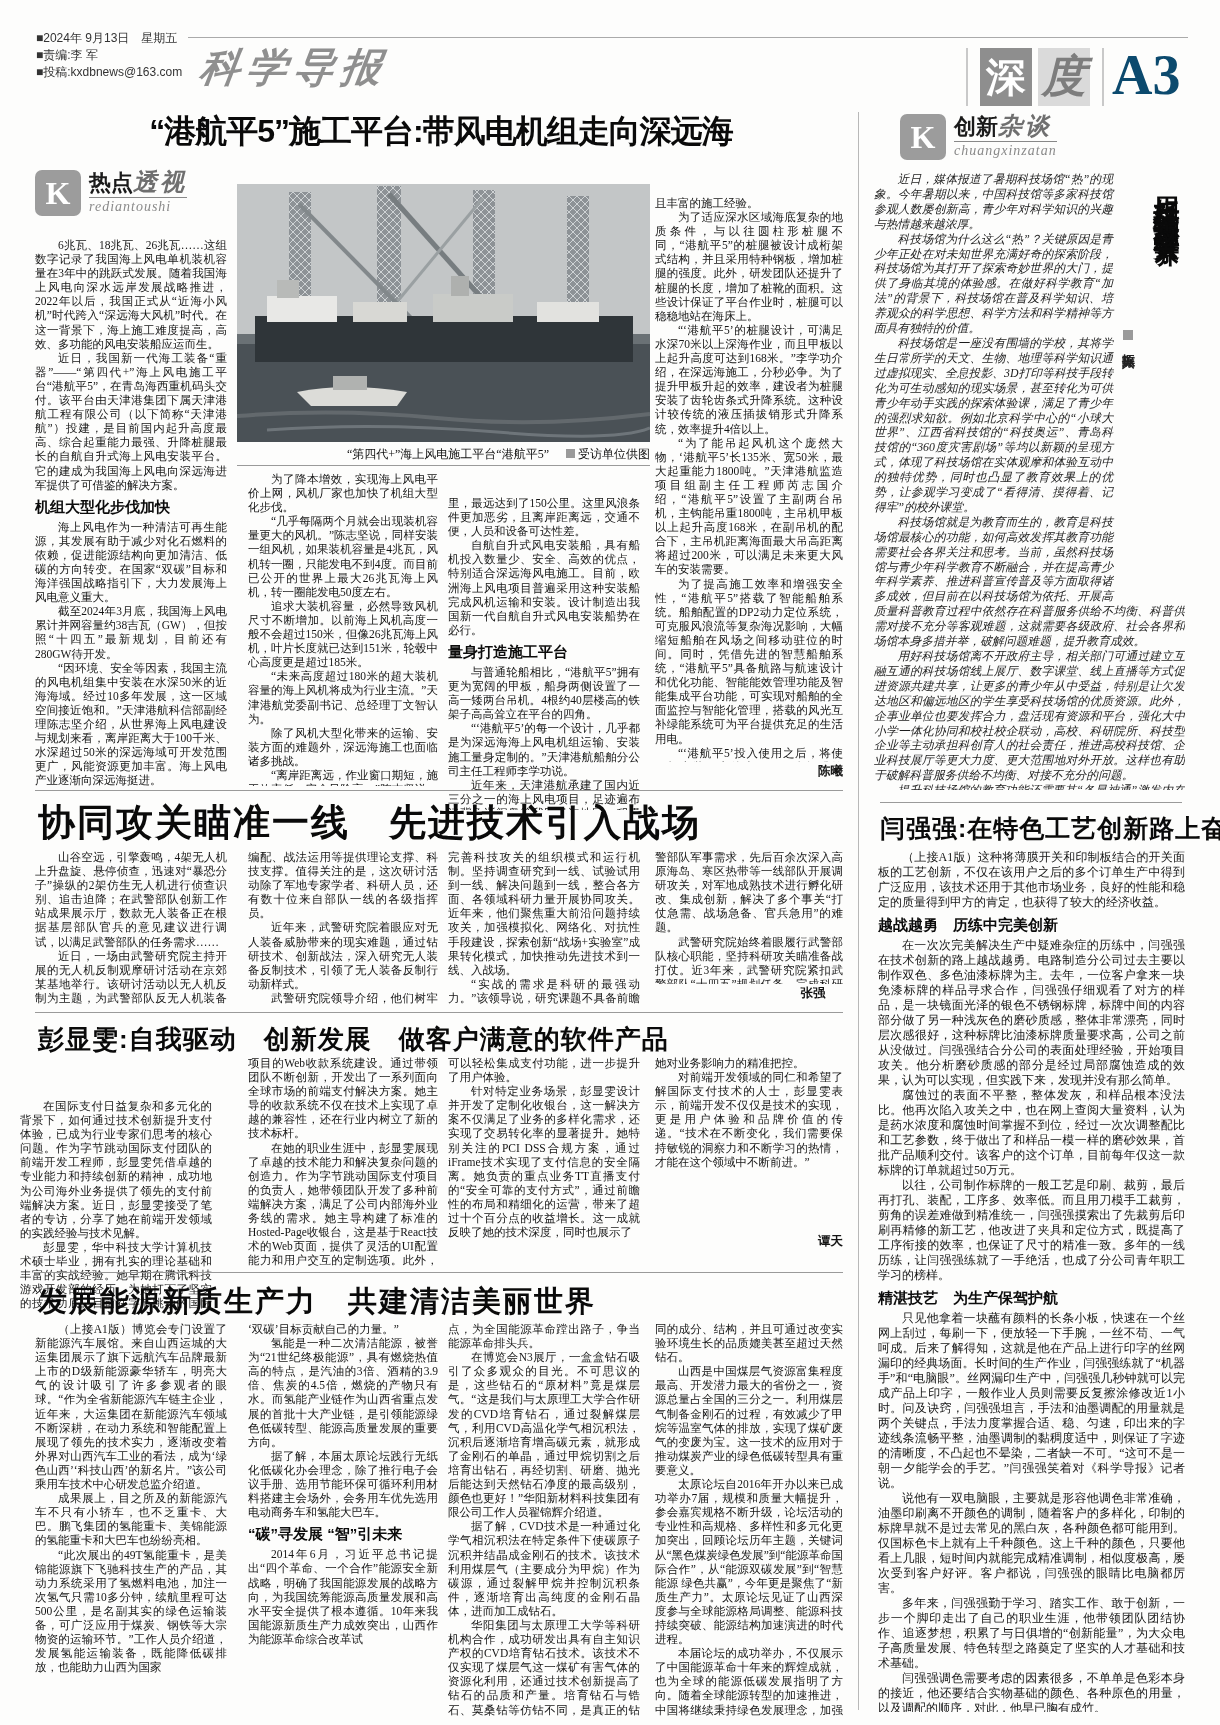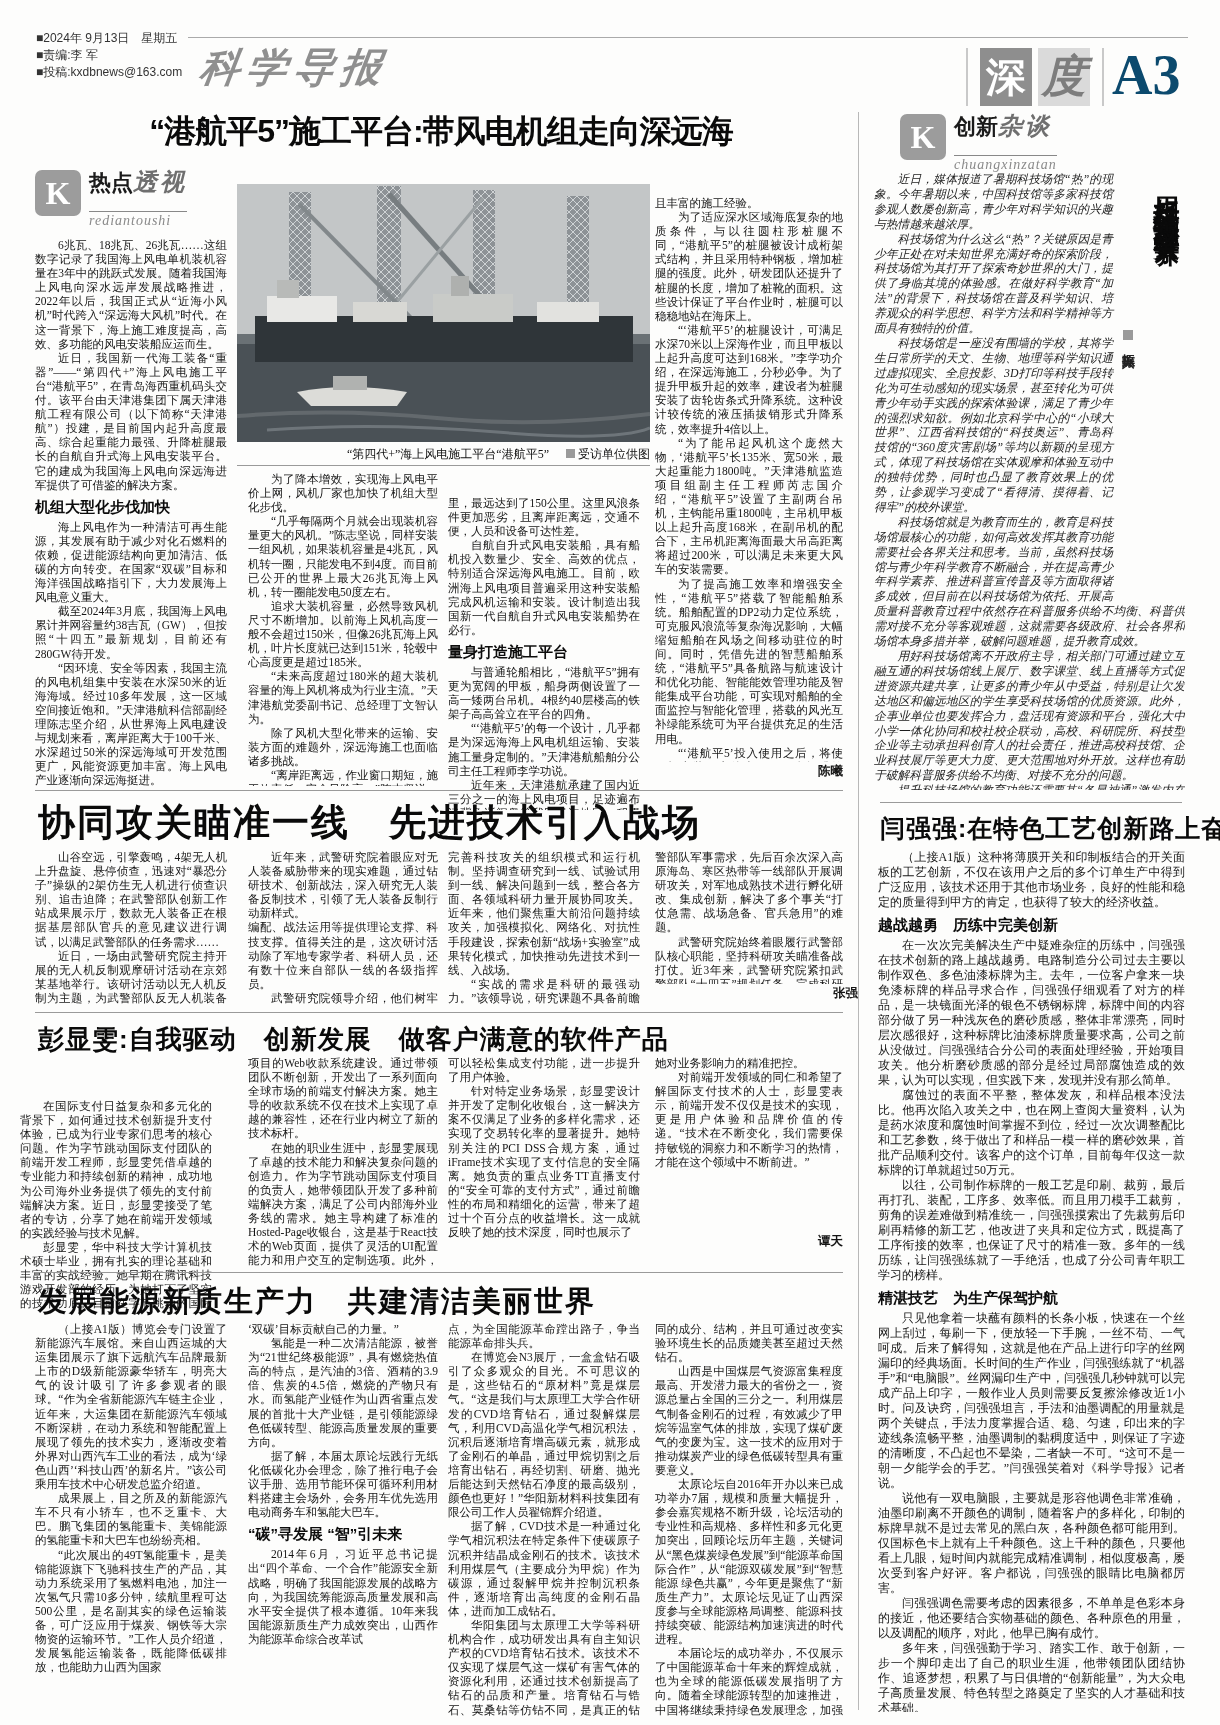--- a/index.html
+++ b/index.html
@@ -15,21 +15,21 @@
   .sec-box{position:absolute;width:52px;height:58px;text-align:center;}
   .sec-box.dark{background:#8e8e8e;color:#fff;font:bold 40px/58px "Liberation Sans",sans-serif;}
   .sec-box.lite{background:#dadada;color:#7d7d7d;font:bold italic 44px/58px "Liberation Serif",serif;}
   .pageno{font:bold 56px/58px "Liberation Serif",serif;color:#0c4a6e;}
   .tick{position:absolute;width:2px;background:#c9c9c9;}
   
   .kicker{display:flex;align-items:flex-start;}
   .kbox{width:46px;height:46px;background:#9c9c9c;border-radius:7px;color:#fff;
         font:bold 32px/46px "Liberation Serif",serif;text-align:center;flex:0 0 auto;}
   .ktxt{margin-left:8px;}
-  .ktitle{white-space:nowrap;border-bottom:1px solid #888;padding-bottom:16px;}
+  .ktitle{white-space:nowrap;border-bottom:1px solid #888;padding-bottom:2px;}
   .ktitle .b{font:bold 22px/24px "Liberation Sans",sans-serif;color:#1b1b1b;}
   .ktitle .s{font:bold italic 24px/24px "Liberation Serif",serif;color:#6f6f6f;letter-spacing:3px;}
   .kpinyin{font:italic 14px/18px "Liberation Serif",serif;color:#8a8a8a;letter-spacing:1px;}
   
   .headline{font-family:"Liberation Sans","DejaVu Sans",sans-serif;font-weight:900;color:#0a0a0a;white-space:nowrap;}
   .h-lead{font-size:32px;letter-spacing:-1px;text-align:center;}
   .h-mil{font-size:37px;letter-spacing:2px;}
   .h-peng{font-size:26px;letter-spacing:1px;}
   .h-energy{font-size:29px;letter-spacing:2px;}
   .h-yan{font-size:25px;letter-spacing:1px;}
@@ -184,33 +184,33 @@
     <div class="vbyline">陈振兴</div>
   </div>
 
   <div class="hr" style="left:35px;top:790px;width:808px;"></div>
   <div class="abs headline h-mil" style="left:38px;top:798px;width:806px;">协同攻关瞄准一线　先进技术引入战场</div>
   <div class="col body-sm" style="left:35px;top:850px;width:192px;height:156px;">
       <p class="para">山谷空远，引擎轰鸣，4架无人机上升盘旋、悬停侦查，迅速对“暴恐分子”操纵的2架仿生无人机进行侦查识别、追击迫降；在武警部队创新工作站成果展示厅，数款无人装备正在根据基层部队官兵的意见建议进行调试，以满足武警部队的任务需求……</p>
       <p class="para">近日，一场由武警研究院主持开展的无人机反制观摩研讨活动在京郊某基地举行。该研讨活动以无人机反制为主题，为武警部队反无人机装备研改、力量</p>
     </div>
   <div class="col body-sm" style="left:248px;top:850px;width:190px;height:156px;">
+      <p class="para noind">编配、战法运用等提供理论支撑、科技支撑。值得关注的是，这次研讨活动除了军地专家学者、科研人员，还有数十位来自部队一线的各级指挥员。</p>
       <p class="para">近年来，武警研究院着眼应对无人装备威胁带来的现实难题，通过钻研技术、创新战法，深入研究无人装备反制技术，引领了无人装备反制行动新样式。</p>
-      <p class="para noind">编配、战法运用等提供理论支撑、科技支撑。值得关注的是，这次研讨活动除了军地专家学者、科研人员，还有数十位来自部队一线的各级指挥员。</p>
       <p class="para">武警研究院领导介绍，他们树牢抓创新就是抓发展、谋创新就是谋未来的理念，不断</p>
     </div>
   <div class="col body-sm" style="left:448px;top:850px;width:192px;height:156px;">
       <p class="para noind">完善科技攻关的组织模式和运行机制。坚持调查研究到一线、试验试用到一线、解决问题到一线，整合各方面、各领域科研力量开展协同攻关。近年来，他们聚焦重大前沿问题持续攻关，加强模拟化、网络化、对抗性手段建设，探索创新“战场+实验室”成果转化模式，加快推动先进技术到一线、入战场。</p>
       <p class="para">“实战的需求是科研的最强动力。”该领导说，研究课题不具备前瞻性不行，科研成果到部队战场不好用更不行。</p>
     </div>
   <div class="col body-sm" style="left:655px;top:850px;width:188px;height:134px;">
       <p class="para noind">警部队军事需求，先后百余次深入高原海岛、寒区热带等一线部队开展调研攻关，对军地成熟技术进行孵化研改、集成创新，解决了多个事关“打仗急需、战场急备、官兵急用”的难题。</p>
       <p class="para">武警研究院始终着眼履行武警部队核心职能，坚持科研攻关瞄准备战打仗。近3年来，武警研究院紧扣武警部队“十四五”规划任务，完成科研任务300余项，3项课题成果获得国家科技进步奖、军队科技进步奖。</p>
     </div>
-  <div class="sig-abs" style="left:718px;top:986px;width:140px;">张强</div>
+  <div class="sig-abs" style="left:743px;top:986px;width:140px;text-align:center;">张强</div>
 
   <div class="hr" style="left:35px;top:1012px;width:808px;"></div>
   <div class="abs headline h-peng" style="left:38px;top:1022px;width:806px;">彭显雯:自我驱动　创新发展　做客户满意的软件产品</div>
   <div class="col body-sm" style="left:20px;top:1056px;width:192px;height:210px;margin-top:43px;">
       <p class="para">在国际支付日益复杂和多元化的背景下，如何通过技术创新提升支付体验，已成为行业专家们思考的核心问题。作为字节跳动国际支付团队的前端开发工程师，彭显雯凭借卓越的专业能力和持续创新的精神，成功地为公司海外业务提供了领先的支付前端解决方案。近日，彭显雯接受了笔者的专访，分享了她在前端开发领域的实践经验与技术见解。</p>
       <p class="para">彭显雯，华中科技大学计算机技术硕士毕业，拥有扎实的理论基础和丰富的实战经验。她早期在腾讯科技游戏开发部的经历，为她打下了坚实的技术功底。目前在字节跳动的国际支付团队中担任前端开发工程师，并主导国际支付</p>
     </div>
   <div class="col body-sm" style="left:248px;top:1056px;width:190px;height:210px;">
       <p class="para noind">项目的Web收款系统建设。通过带领团队不断创新，开发出了一系列面向全球市场的前端支付解决方案。她主导的收款系统不仅在技术上实现了卓越的兼容性，还在行业内树立了新的技术标杆。</p>
       <p class="para">在她的职业生涯中，彭显雯展现了卓越的技术能力和解决复杂问题的创造力。作为字节跳动国际支付项目的负责人，她带领团队开发了多种前端解决方案，满足了公司内部海外业务线的需求。她主导构建了标准的Hosted-Page收银台，这是基于React技术的Web页面，提供了灵活的UI配置能力和用户交互的定制选项。此外，她还推出了标准Dropin组件，这一嵌入式解决方案使得开发者</p>
@@ -256,17 +256,17 @@
   <div class="abs headline h-yan" style="left:880px;top:812px;width:306px;">闫强强:在特色工艺创新路上奋力奔跑</div>
   <div class="col body-rt" style="left:878px;top:850px;width:307px;height:862px;">
       <p class="para">（上接A1版）这种将薄膜开关和印制板结合的开关面板的工艺创新，不仅在该用户之后的多个订单生产中得到广泛应用，该技术还用于其他市场业务，良好的性能和稳定的质量得到甲方的肯定，也获得了较大的经济收益。</p>
       <h3 class="sub">越战越勇　历练中完美创新</h3>
       <p class="para">在一次次完美解决生产中疑难杂症的历练中，闫强强在技术创新的路上越战越勇。电路制造分公司过去主要以制作双色、多色油漆标牌为主。去年，一位客户拿来一块免漆标牌的样品寻求合作，闫强强仔细观看了对方的样品，是一块镜面光泽的银色不锈钢标牌，标牌中间的内容部分做了另一种浅灰色的磨砂质感，整体非常漂亮，同时层次感很好，这种标牌比油漆标牌质量要求高，公司之前从没做过。闫强强结合分公司的表面处理经验，开始项目攻关。他分析磨砂质感的部分是经过局部腐蚀造成的效果，认为可以实现，但实践下来，发现并没有那么简单。</p>
       <p class="para">腐蚀过的表面不平整，整体发灰，和样品根本没法比。他再次陷入攻关之中，也在网上查阅大量资料，认为是药水浓度和腐蚀时间掌握不到位，经过一次次调整配比和工艺参数，终于做出了和样品一模一样的磨砂效果，首批产品顺利交付。该客户的这个订单，目前每年仅这一款标牌的订单就超过50万元。</p>
       <p class="para">以往，公司制作标牌的一般工艺是印刷、裁剪，最后再打孔、装配，工序多、效率低。而且用刀模手工裁剪，剪角的误差难做到精准统一，闫强强摸索出了先裁剪后印刷再精修的新工艺，他改进了夹具和定位方式，既提高了工序衔接的效率，也保证了尺寸的精准一致。多年的一线历练，让闫强强练就了一手绝活，也成了分公司青年职工学习的榜样。</p>
       <h3 class="sub">精湛技艺　为生产保驾护航</h3>
       <p class="para">只见他拿着一块蘸有颜料的长条小板，快速在一个丝网上刮过，每刷一下，便放轻一下手腕，一丝不苟、一气呵成。后来了解得知，这就是他在产品上进行印字的丝网漏印的经典场面。长时间的生产作业，闫强强练就了“机器手”和“电脑眼”。丝网漏印生产中，闫强强几秒钟就可以完成产品上印字，一般作业人员则需要反复擦涂修改近1小时。问及诀窍，闫强强坦言，手法和油墨调配的用量就是两个关键点，手法力度掌握合适、稳、匀速，印出来的字迹线条流畅平整，油墨调制的黏稠度适中，则保证了字迹的清晰度，不凸起也不晕染，二者缺一不可。“这可不是一朝一夕能学会的手艺。”闫强强笑着对《科学导报》记者说。</p>
       <p class="para">说他有一双电脑眼，主要就是形容他调色非常准确，油墨印刷离不开颜色的调制，随着客户的多样化，印制的标牌早就不是过去常见的黑白灰，各种颜色都可能用到。仅国标色卡上就有上千种颜色。这上千种的颜色，只要他看上几眼，短时间内就能完成精准调制，相似度极高，屡次受到客户好评。客户都说，闫强强的眼睛比电脑都厉害。</p>
+      <p class="para">多年来，闫强强勤于学习、踏实工作、敢于创新，一步一个脚印走出了自己的职业生涯，他带领团队团结协作、追逐梦想，积累了与日俱增的“创新能量”，为大众电子高质量发展、特色转型之路奠定了坚实的人才基础和技术基础。</p>
       <p class="para">闫强强调色需要考虑的因素很多，不单单是色彩本身的接近，他还要结合实物基础的颜色、各种原色的用量，以及调配的顺序，对此，他早已胸有成竹。</p>
-      <p class="para">多年来，闫强强勤于学习、踏实工作、敢于创新，一步一个脚印走出了自己的职业生涯，他带领团队团结协作、追逐梦想，积累了与日俱增的“创新能量”，为大众电子高质量发展、特色转型之路奠定了坚实的人才基础和技术基础。</p>
     </div>
 
 </div>
 
 </body></html>

